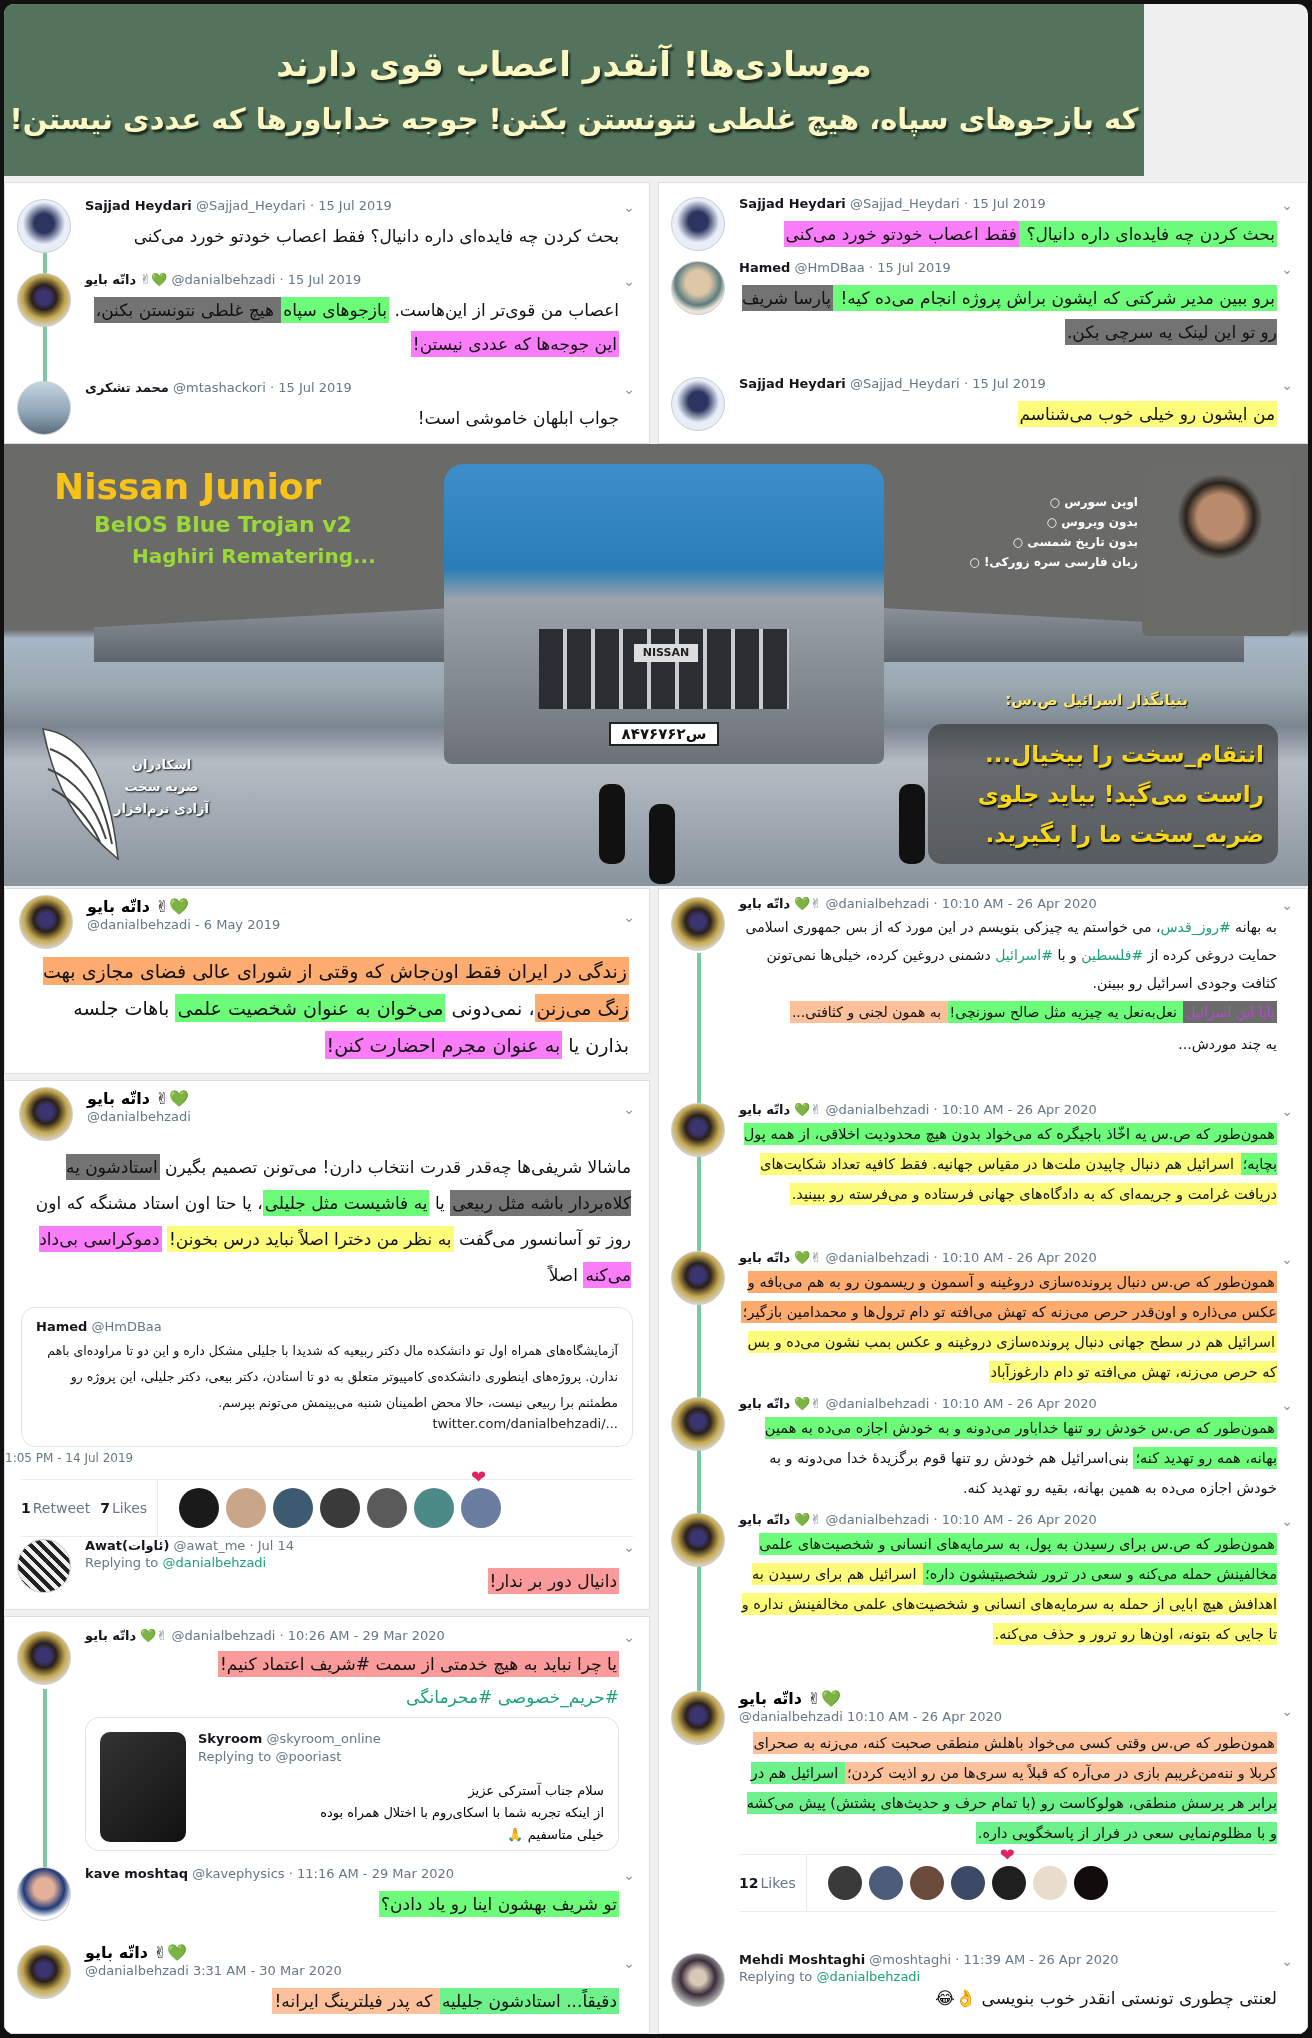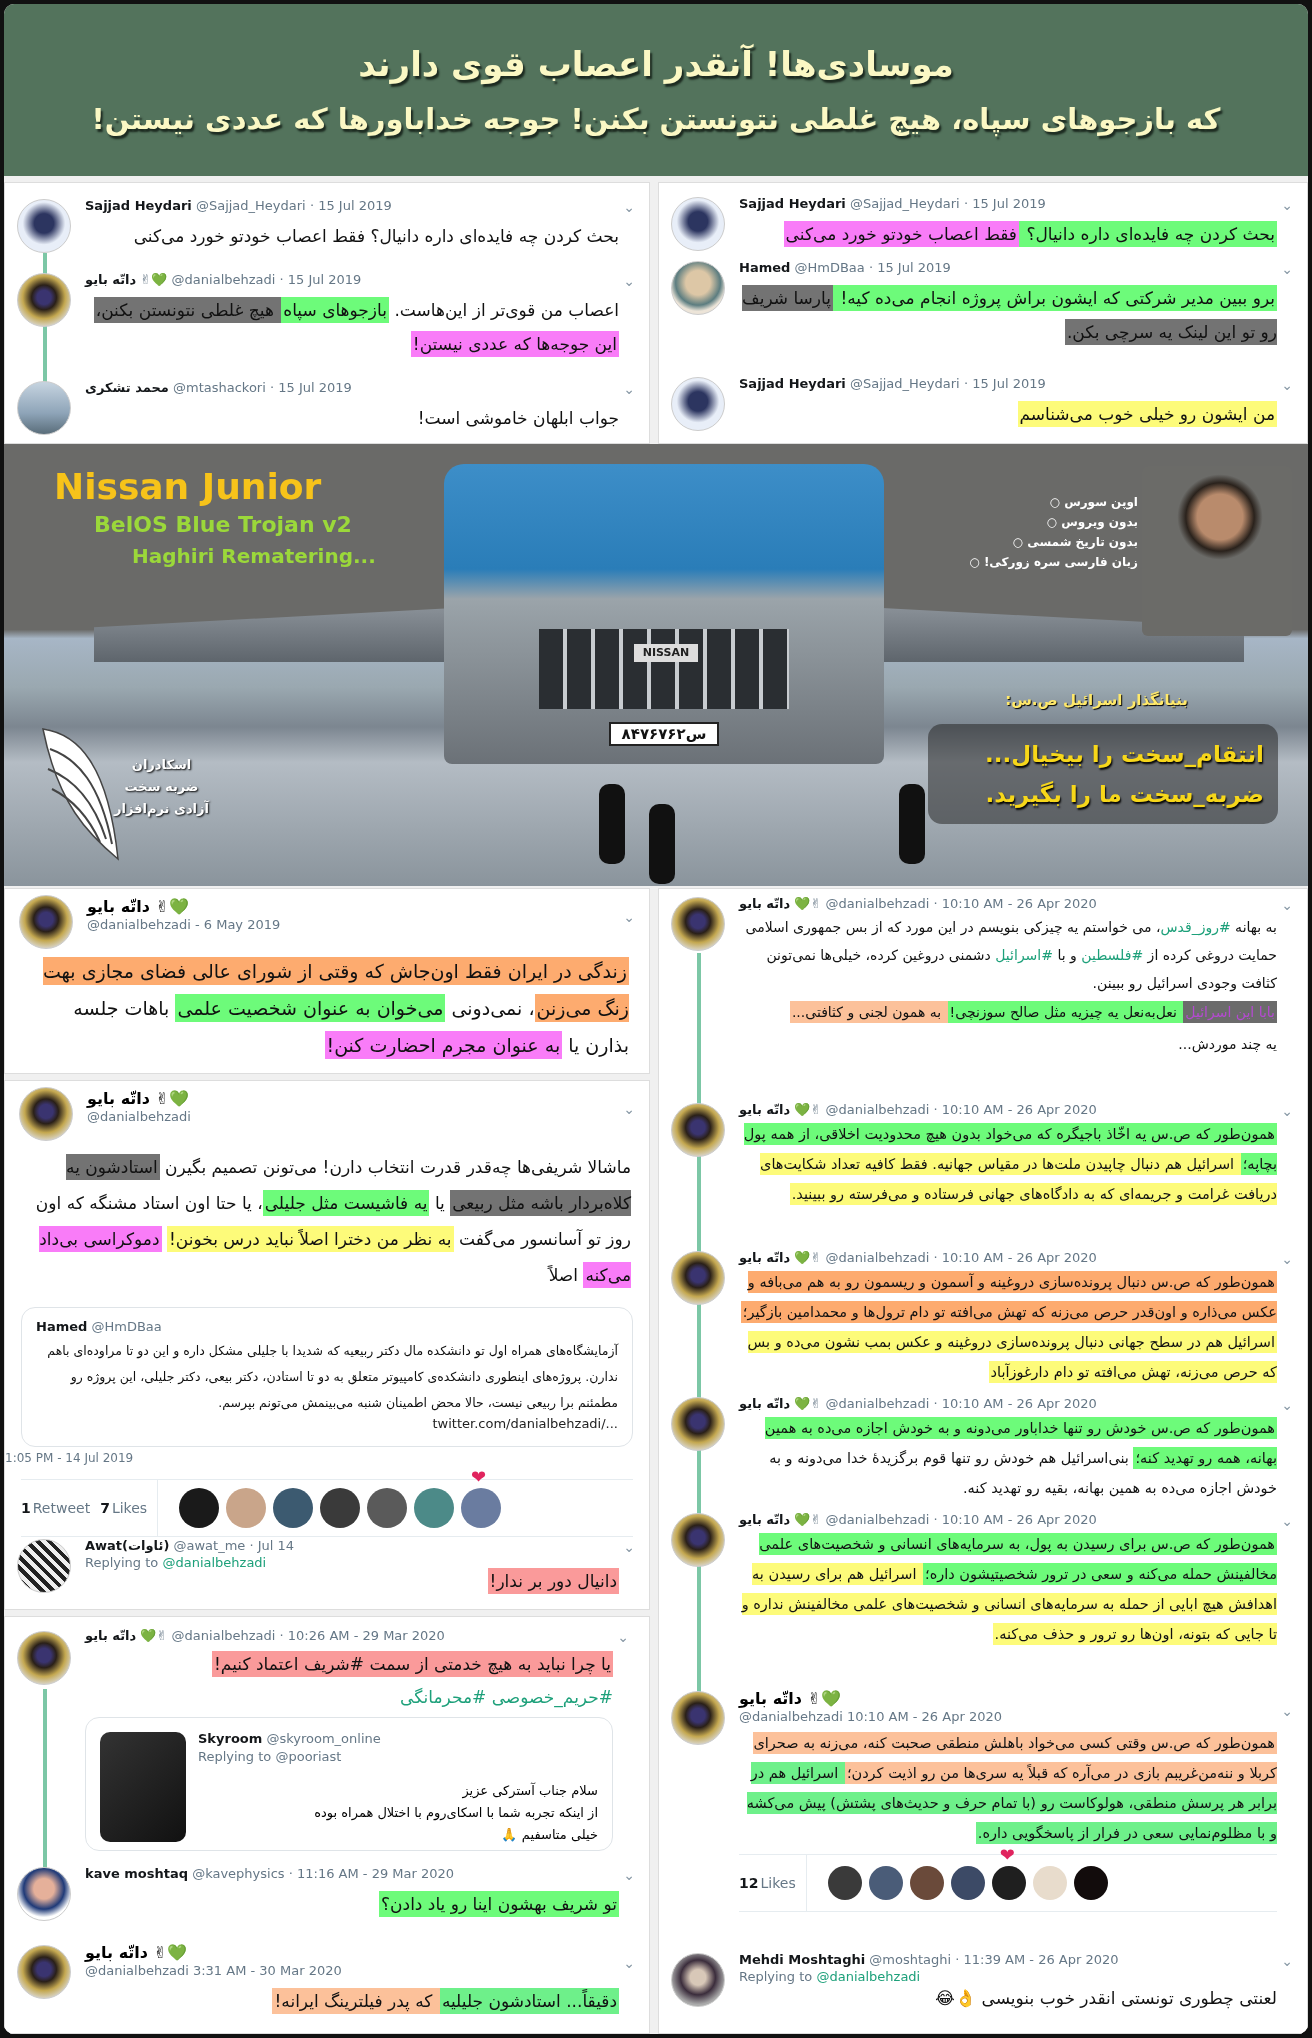--- a/index.html
+++ b/index.html
@@ -1,19 +1,19 @@
 <!DOCTYPE html>
 <html><head>
 <meta charset="utf-8">
 <style>
 *{box-sizing:border-box;margin:0;padding:0}
 html,body{width:1312px;height:2038px;background:#111;overflow:hidden}
 body{font-family:"DejaVu Sans",sans-serif;position:relative}
 .frame{position:absolute;left:4px;top:4px;width:1304px;height:2030px;background:#f0f0f0;border-radius:10px;overflow:hidden}
-.header{position:absolute;left:0;top:0;width:1304px;height:172px;background:#53735c;text-align:center;direction:rtl}
+.header{position:absolute;left:0;top:0;width:1140px;height:172px;background:#53735c;text-align:center;direction:rtl}
 .header .t1{position:absolute;top:40px;left:0;right:0;font-size:34px;font-weight:bold;color:#fbf8c4;text-shadow:2px 3px 2px #1c2a20}
 .header .t2{position:absolute;top:98px;left:0;right:0;font-size:29px;font-weight:bold;color:#fbf8c4;text-shadow:2px 3px 2px #1c2a20}
 .panel{position:absolute;background:#fff;border:1px solid #ddd}
 .tw{position:relative;padding-left:80px;padding-right:30px}
 .avatar{position:absolute;left:12px;width:54px;height:54px;border-radius:50%;background:radial-gradient(circle at 50% 40%,#8a6f4e,#3a3026 60%,#d8d0c0);border:1px solid #ccc}
 .avatar.sajjad{background:radial-gradient(circle at 50% 45%,#2c3560 25%,#e8eef8 55%)}
 .avatar.hamed{background:radial-gradient(circle at 50% 40%,#ddc7a6 30%,#5c7d80 55%,#ece4d8 70%)}
 .avatar.mtash{background:linear-gradient(180deg,#c6d4e0,#8ea4b8 60%,#5a6d7a)}
 .avatar.danial{background:radial-gradient(circle at 50% 45%,#3a3470 18%,#2a2018 32%,#c4a850 55%,#d8d4c8 75%)}
 .avatar.awat{background:repeating-linear-gradient(45deg,#222 0 4px,#eee 4px 8px)}
@@ -124,20 +124,21 @@
     <div class="person"></div>
     <div class="features">
       <div><span>اوپن سورس</span> <span>○</span></div>
       <div><span>بدون ویروس</span> <span>○</span></div>
       <div><span>بدون تاریخ شمسی</span> <span>○</span></div>
       <div><span>زبان فارسی سره زورکی!</span> <span>○</span></div>
     </div>
     <div class="founder">بنیانگذار اسرائیل ص.س:</div>
     <div class="slogan">
       <div>انتقام_سخت را بیخیال...</div>
+      <div>راست می‌گید! بیاید جلوی</div>
       <div>ضربه_سخت ما را بگیرید.</div>
     </div>
     <svg class="wing-logo" viewBox="0 0 90 140">
       <path d="M5 5 C40 10 70 40 80 135 C50 110 20 80 5 5 Z" fill="#fff" stroke="#444" stroke-width="1.5"></path>
       <path d="M12 25 C40 35 62 60 74 120" fill="none" stroke="#444" stroke-width="2"></path>
       <path d="M10 45 C35 55 55 75 68 115" fill="none" stroke="#444" stroke-width="2"></path>
       <path d="M14 65 C34 75 50 92 62 118" fill="none" stroke="#444" stroke-width="2"></path>
     </svg>
     <div class="ask-text">
       <div>اسکادران</div>
@@ -197,21 +198,21 @@
       <div class="avatar awat" style="top:2px"></div>
       <div class="meta"><b>Awat(ئاوات)</b> <span>@awat_me</span> <span>· Jul 14</span></div>
       <div class="replying"><span style="color:#657786">Replying to</span> <span>@danialbehzadi</span></div>
       <span class="chev">⌄</span>
       <div class="body" style="margin-top:-6px"><span class="hl r">دانیال دور بر ندار!</span></div>
     </div>
   </div>
 
   <div class="panel" style="left:0;top:1612px;width:646px;height:418px;">
     <div class="thread-line" style="top:72px;height:190px"></div>
-    <div class="tw" style="position:absolute;top:10px;left:0;right:6px">
+    <div class="tw" style="position:absolute;top:10px;left:0;right:0">
       <div class="avatar danial" style="top:4px"></div>
       <div class="meta"><span class="fa">داتّه بایو</span> <span>💚✌</span> <span>@danialbehzadi</span> <span>· 10:26 AM - 29 Mar 2020</span></div>
       <span class="chev">⌄</span>
       <div class="body" style="line-height:30px"><span class="hl r">یا چرا نباید به هیچ خدمتی از سمت #شریف اعتماد کنیم!</span></div>
       <div class="body tag" style="line-height:28px">#حریم_خصوصی #محرمانگی</div>
       <div class="quote" style="position:relative;height:134px;margin-top:6px">
         <div class="skyimg"></div>
         <div style="position:absolute;left:112px;top:12px">
           <div class="meta"><b>Skyroom</b> <span>@skyroom_online</span></div>
           <div class="meta"><span>Replying to</span> <span>@pooriast</span></div>

